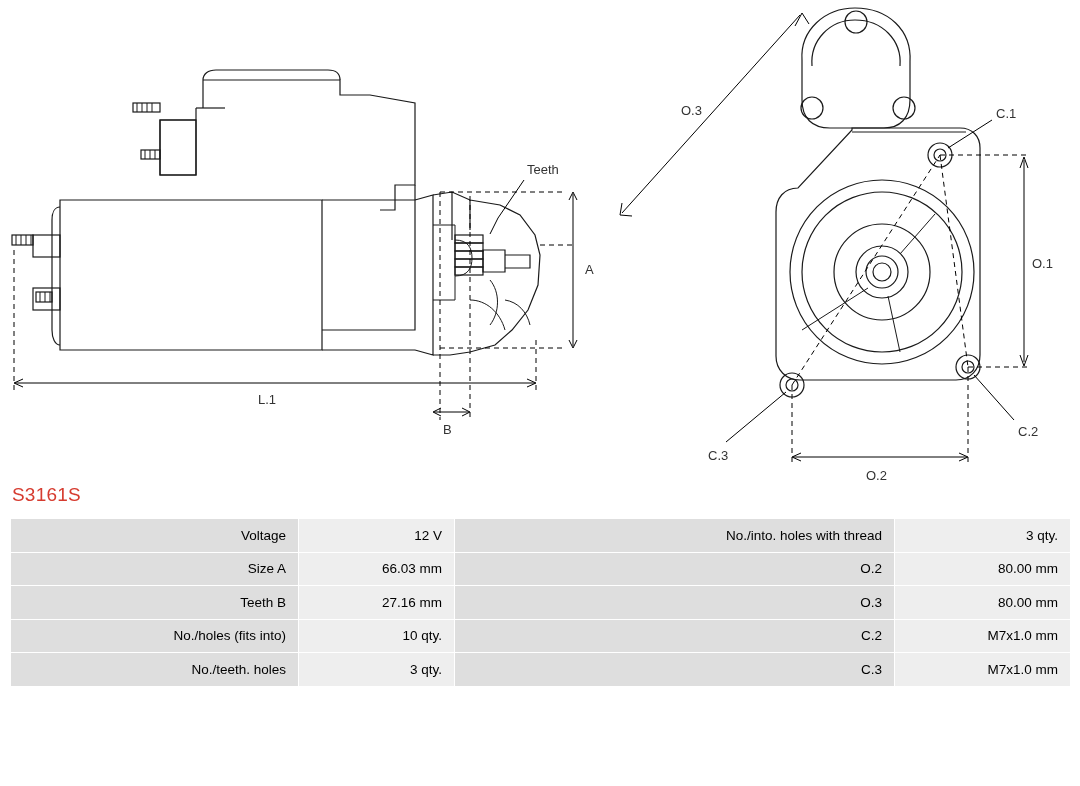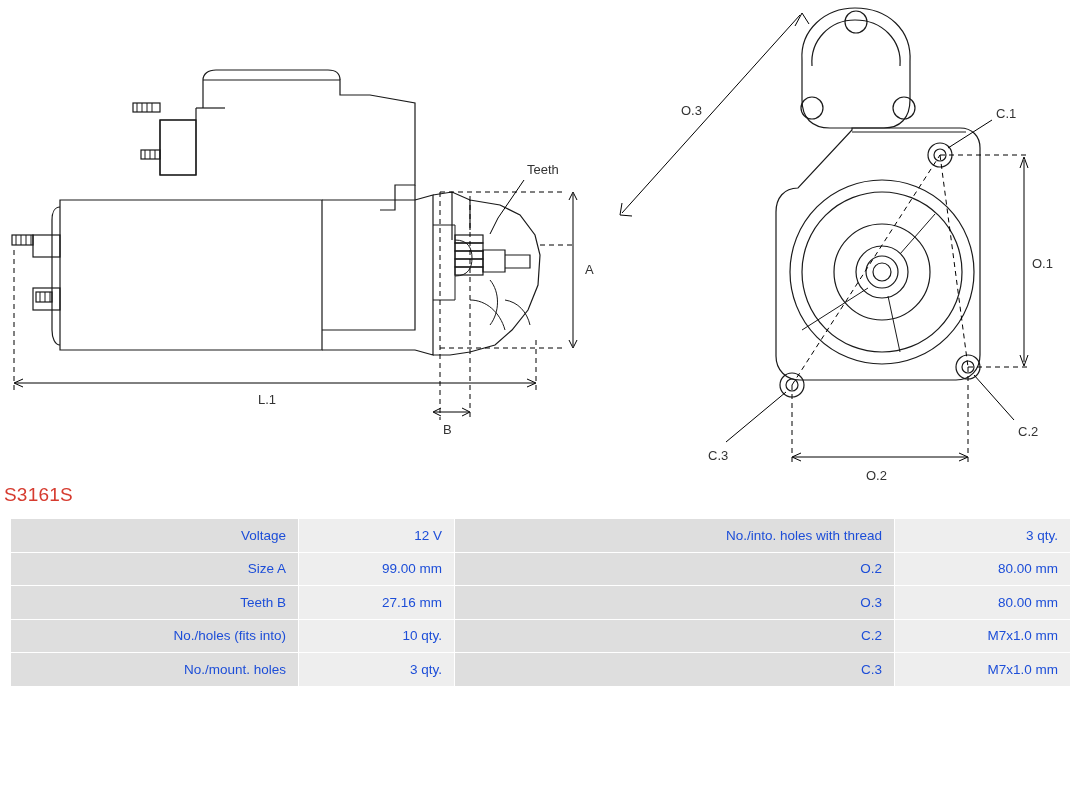--- a/index.html
+++ b/index.html
@@ -25,41 +25,41 @@
     left: 0;
     top: 0;
     width: 1080px;
     height: 480px;
   }
   .drawings svg {
     display: block;
   }
   .part-title {
     position: absolute;
-    left: 4px;
+    left: 12px;
     top: 484px;
     font-size: 19px;
     color: #d63b2f;
     font-family: "Liberation Sans", sans-serif;
     letter-spacing: 0.2px;
   }
   .spec-table {
     position: absolute;
     left: 10px;
     top: 518px;
     width: 1060px;
     border-collapse: collapse;
     table-layout: fixed;
   }
   .spec-table td {
     height: 32.5px;
     border: 1px solid #ffffff;
     font-size: 13.5px;
     padding: 0 12px;
-    color: #1d4ed8;
+    color: #000000;
     white-space: nowrap;
     overflow: hidden;
   }
   .spec-table td.label {
     background: #dedede;
     text-align: right;
   }
   .spec-table td.value {
     background: #eeeeee;
     text-align: right;
@@ -255,38 +255,38 @@
     </colgroup>
     <tbody>
       <tr>
         <td class="label">Voltage</td>
         <td class="value">12 V</td>
         <td class="label">No./into. holes with thread</td>
         <td class="value">3 qty.</td>
       </tr>
       <tr>
         <td class="label">Size A</td>
-        <td class="value">99.00 mm</td>
+        <td class="value">66.03 mm</td>
         <td class="label">O.2</td>
         <td class="value">80.00 mm</td>
       </tr>
       <tr>
         <td class="label">Teeth B</td>
         <td class="value">27.16 mm</td>
         <td class="label">O.3</td>
         <td class="value">80.00 mm</td>
       </tr>
       <tr>
         <td class="label">No./holes (fits into)</td>
         <td class="value">10 qty.</td>
         <td class="label">C.2</td>
         <td class="value">M7x1.0 mm</td>
       </tr>
       <tr>
-        <td class="label">No./mount. holes</td>
+        <td class="label">No./teeth. holes</td>
         <td class="value">3 qty.</td>
         <td class="label">C.3</td>
         <td class="value">M7x1.0 mm</td>
       </tr>
     </tbody>
   </table>
 
 </div>
 
 </body></html>

